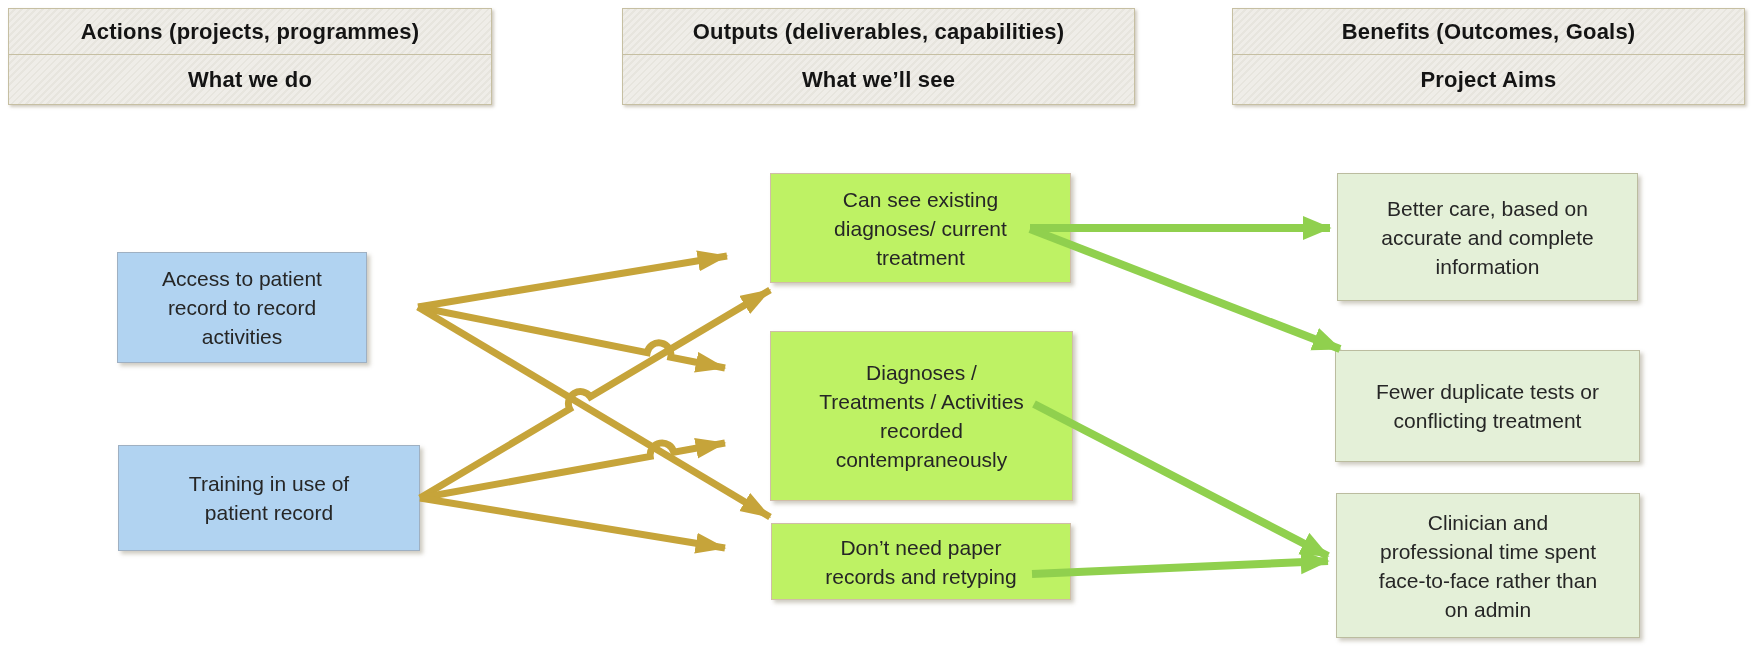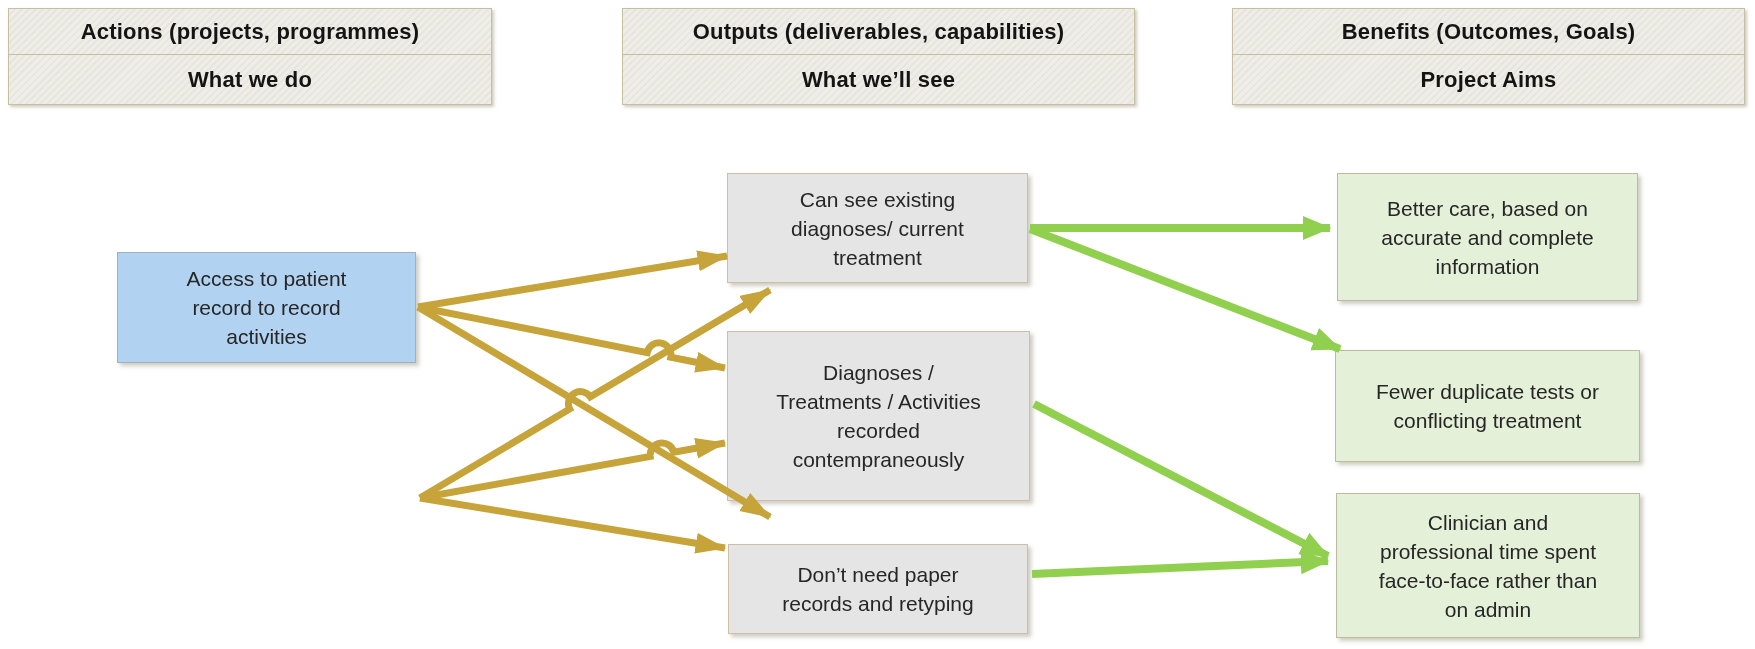--- a/index.html
+++ b/index.html
@@ -21,21 +21,21 @@
   }
   .hdr-row.sub { border-top:1px solid #c6bfa2; height:49px; }
   
   .node {
     position:absolute; display:flex; align-items:center; justify-content:center;
     text-align:center; font-size:21px; line-height:29px; color:#262626;
     white-space:pre-line; box-sizing:border-box; padding:2px 6px;
     box-shadow:3px 3px 4px rgba(130,120,95,.38);
   }
   .action  { background:#B1D3F1; border:1px solid #9FB0C2; }
-  .output  { background:#e5e5e5; border:1px solid #D0BDA7; }
+  .output  { background:#bef264; border:1px solid #D0BDA7;margin-left:43px; }
   .benefit { background:#E4F0D8; border:1px solid #BBBC9F; }
   
   svg.arrows { position:absolute; left:0; top:0; pointer-events:none; }
   .gold  { stroke:#C6A43A; stroke-width:7; fill:none; }
   .green { stroke:#90D04E; stroke-width:8; fill:none; }
 </style>
 </head>
 <body>
 
 <div class="canvas">
@@ -46,32 +46,34 @@
   </div>
   <div class="hdr" style="left:622px; top:8px; width:513px;">
     <div class="hdr-row">Outputs (deliverables, capabilities)</div>
     <div class="hdr-row sub">What we’ll see</div>
   </div>
   <div class="hdr" style="left:1232px; top:8px; width:513px;">
     <div class="hdr-row">Benefits (Outcomes, Goals)</div>
     <div class="hdr-row sub">Project Aims</div>
   </div>
 
-  <div class="node action" style="left:117px; top:252px; width:299px; height:111px;">Access to patient
+  <div class="node action" style="left:117px; top:252px; width:250px; height:111px;">Access to patient
 record to record
 activities</div>
+  <div class="node action" style="left:118px; top:445px; width:302px; height:106px;">Training in use of
+patient record</div>
 
   <div class="node output" style="left:727px; top:173px; width:301px; height:110px;">Can see existing
 diagnoses/ current
 treatment</div>
   <div class="node output" style="left:727px; top:331px; width:303px; height:170px;">Diagnoses /
 Treatments / Activities
 recorded
 contempraneously</div>
-  <div class="node output" style="left:728px; top:544px; width:300px; height:90px;">Don’t need paper
+  <div class="node output" style="left:728px; top:523px; width:300px; height:77px;">Don’t need paper
 records and retyping</div>
 
   <div class="node benefit" style="left:1337px; top:173px; width:301px; height:128px;">Better care, based on
 accurate and complete
 information</div>
   <div class="node benefit" style="left:1335px; top:350px; width:305px; height:112px;">Fewer duplicate tests or
 conflicting treatment</div>
   <div class="node benefit" style="left:1336px; top:493px; width:304px; height:145px;">Clinician and
 professional time spent
 face-to-face rather than

